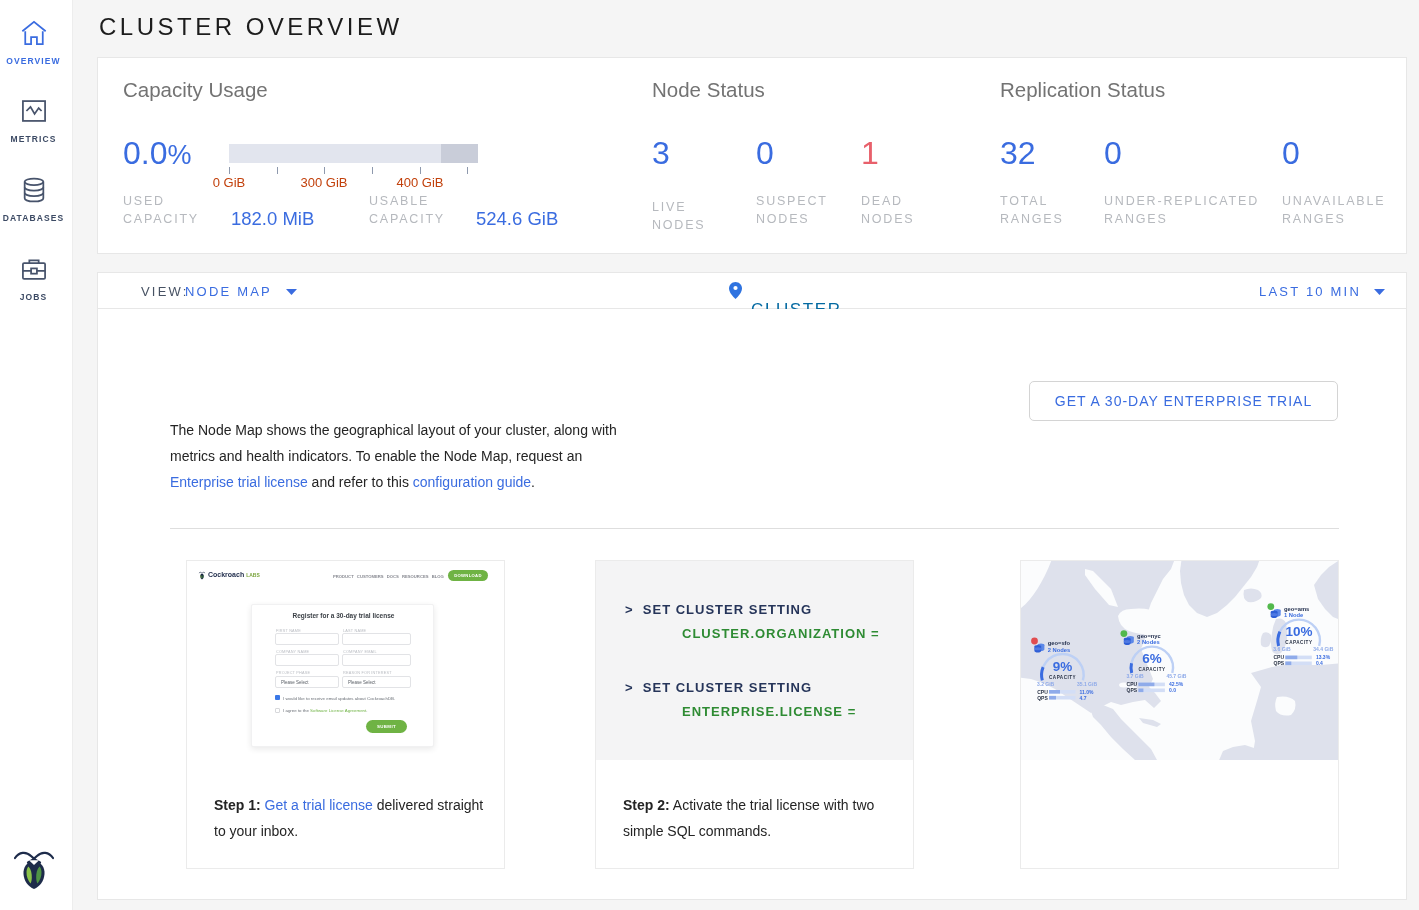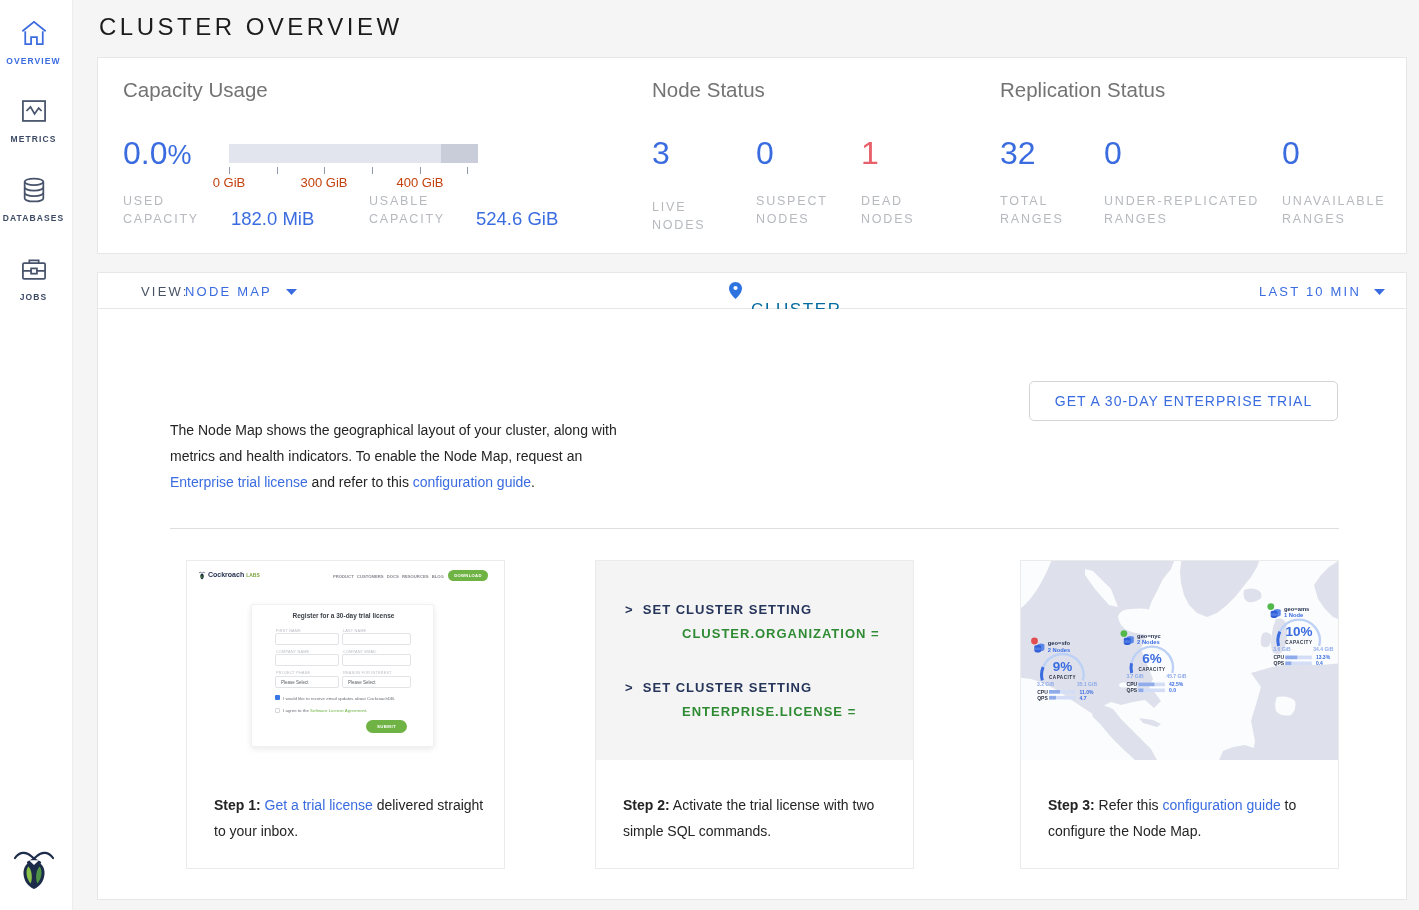--- a/index.html
+++ b/index.html
@@ -303,15 +303,14 @@
           <rect x="28" y="129" width="26.5" height="3.6" fill="#d3def6"></rect>
           <rect x="28" y="129" width="12" height="3.6" fill="#8fabea"></rect>
           <text x="58.6" y="132.7" font-size="5" font-weight="bold" fill="#3a6ce0" font-family="Liberation Sans">13.3%</text>
           <text x="16.2" y="138.6" font-size="5" font-weight="bold" fill="#2b3447" font-family="Liberation Sans">QPS</text>
           <rect x="28" y="134.9" width="26.5" height="3.6" fill="#d3def6"></rect>
           <rect x="28" y="134.9" width="6" height="3.6" fill="#8fabea"></rect>
           <text x="58.6" y="138.6" font-size="5" font-weight="bold" fill="#3a6ce0" font-family="Liberation Sans">0.4</text>
         </g>
       </svg>
     </div>
-    <div class="steptext" style="position:absolute; left:27px; top:231px;"><b>Step 3:</b> Refer this <span class="blue">configuration guide</span> to<br>configure the Node Map.</div>
   </div>
 </div>
 
 </body></html>

